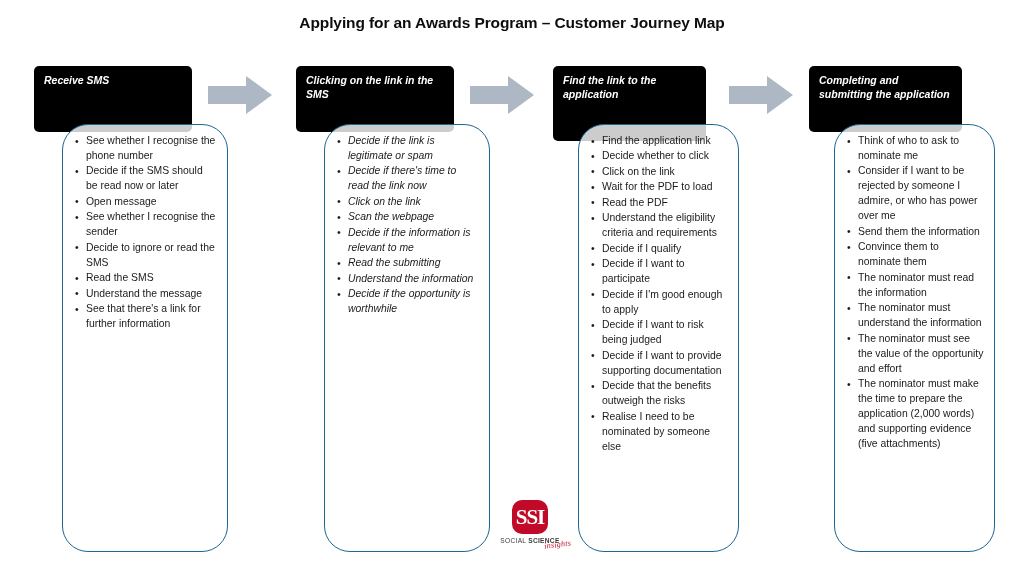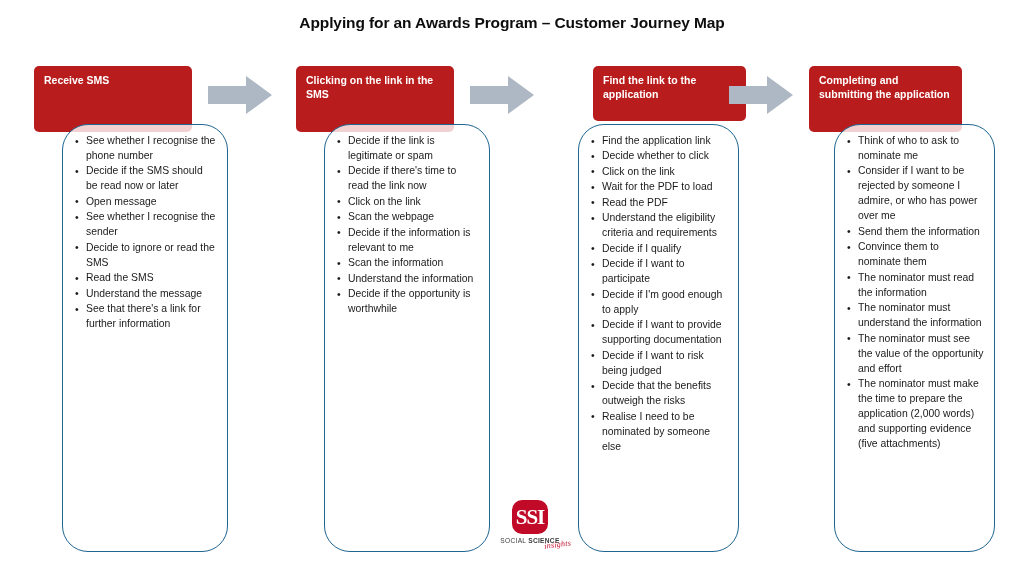--- a/index.html
+++ b/index.html
@@ -31,28 +31,29 @@
     color: #0d0d0d;
     letter-spacing: -0.1px;
   }
 
   
   .stage { position: absolute; top: 0; left: 0; }
 
   
   .stage-header {
     position: absolute;
-    background: #b91c1c;
+    background: #000000;
     border-radius: 5px;
     color: #ffffff;
     font-size: 10.5px;
     font-weight: bold;
     line-height: 1.32;
     padding: 8px 10px 6px 10px;
     z-index: 1;
+    font-style: italic;
   }
 
   
   .stage-card {
     position: absolute;
     background: rgba(255,255,255,0.80);
     border: 1.4px solid #1F6691;
     border-radius: 26px;
     z-index: 2;
     overflow: hidden;
@@ -150,53 +151,53 @@
       </ul>
     </div>
   </div>
 
   <svg class="flow-arrow" style="left:208px; top:76px;" width="64" height="38" viewBox="0 0 64 38">
     <polygon points="0,10 38,10 38,0 64,19 38,38 38,28 0,28" fill="#AEB8C4"></polygon>
   </svg>
 
   <div class="stage">
     <div class="stage-header" style="left:296px; top:66px; width:158px; height:66px;">Clicking on the link in the SMS</div>
-    <div class="stage-card" style="left:324px; top:124px; width:166px; height:428px;">
+    <div class="stage-card" style="left:324px; top:124px; width:166px; height:428px;font-style:italic;">
       <ul class="stage-list">
         <li>Decide if the link is legitimate or spam</li>
         <li>Decide if there's time to read the link now</li>
         <li>Click on the link</li>
         <li>Scan the webpage</li>
         <li>Decide if the information is relevant to me</li>
-        <li>Scan the information</li>
+        <li>Read the submitting</li>
         <li>Understand the information</li>
         <li>Decide if the opportunity is worthwhile</li>
       </ul>
     </div>
   </div>
 
   <svg class="flow-arrow" style="left:470px; top:76px;" width="64" height="38" viewBox="0 0 64 38">
     <polygon points="0,10 38,10 38,0 64,19 38,38 38,28 0,28" fill="#AEB8C4"></polygon>
   </svg>
 
   <div class="stage">
-    <div class="stage-header" style="left:553px; top:66px; width:153px; height:55px;margin-left:40px;">Find the link to the application</div>
+    <div class="stage-header" style="left:553px; top:66px; width:153px; height:75px;">Find the link to the application</div>
     <div class="stage-card" style="left:578px; top:124px; width:161px; height:428px;">
       <ul class="stage-list">
         <li>Find the application link</li>
         <li>Decide whether to click</li>
         <li>Click on the link</li>
         <li>Wait for the PDF to load</li>
         <li>Read the PDF</li>
         <li>Understand the eligibility criteria and requirements</li>
         <li>Decide if I qualify</li>
         <li>Decide if I want to participate</li>
         <li>Decide if I'm good enough to apply</li>
+        <li>Decide if I want to risk being judged</li>
         <li>Decide if I want to provide supporting documentation</li>
-        <li>Decide if I want to risk being judged</li>
         <li>Decide that the benefits outweigh the risks</li>
         <li>Realise I need to be nominated by someone else</li>
       </ul>
     </div>
   </div>
 
   <svg class="flow-arrow" style="left:729px; top:76px;" width="64" height="38" viewBox="0 0 64 38">
     <polygon points="0,10 38,10 38,0 64,19 38,38 38,28 0,28" fill="#AEB8C4"></polygon>
   </svg>
 

